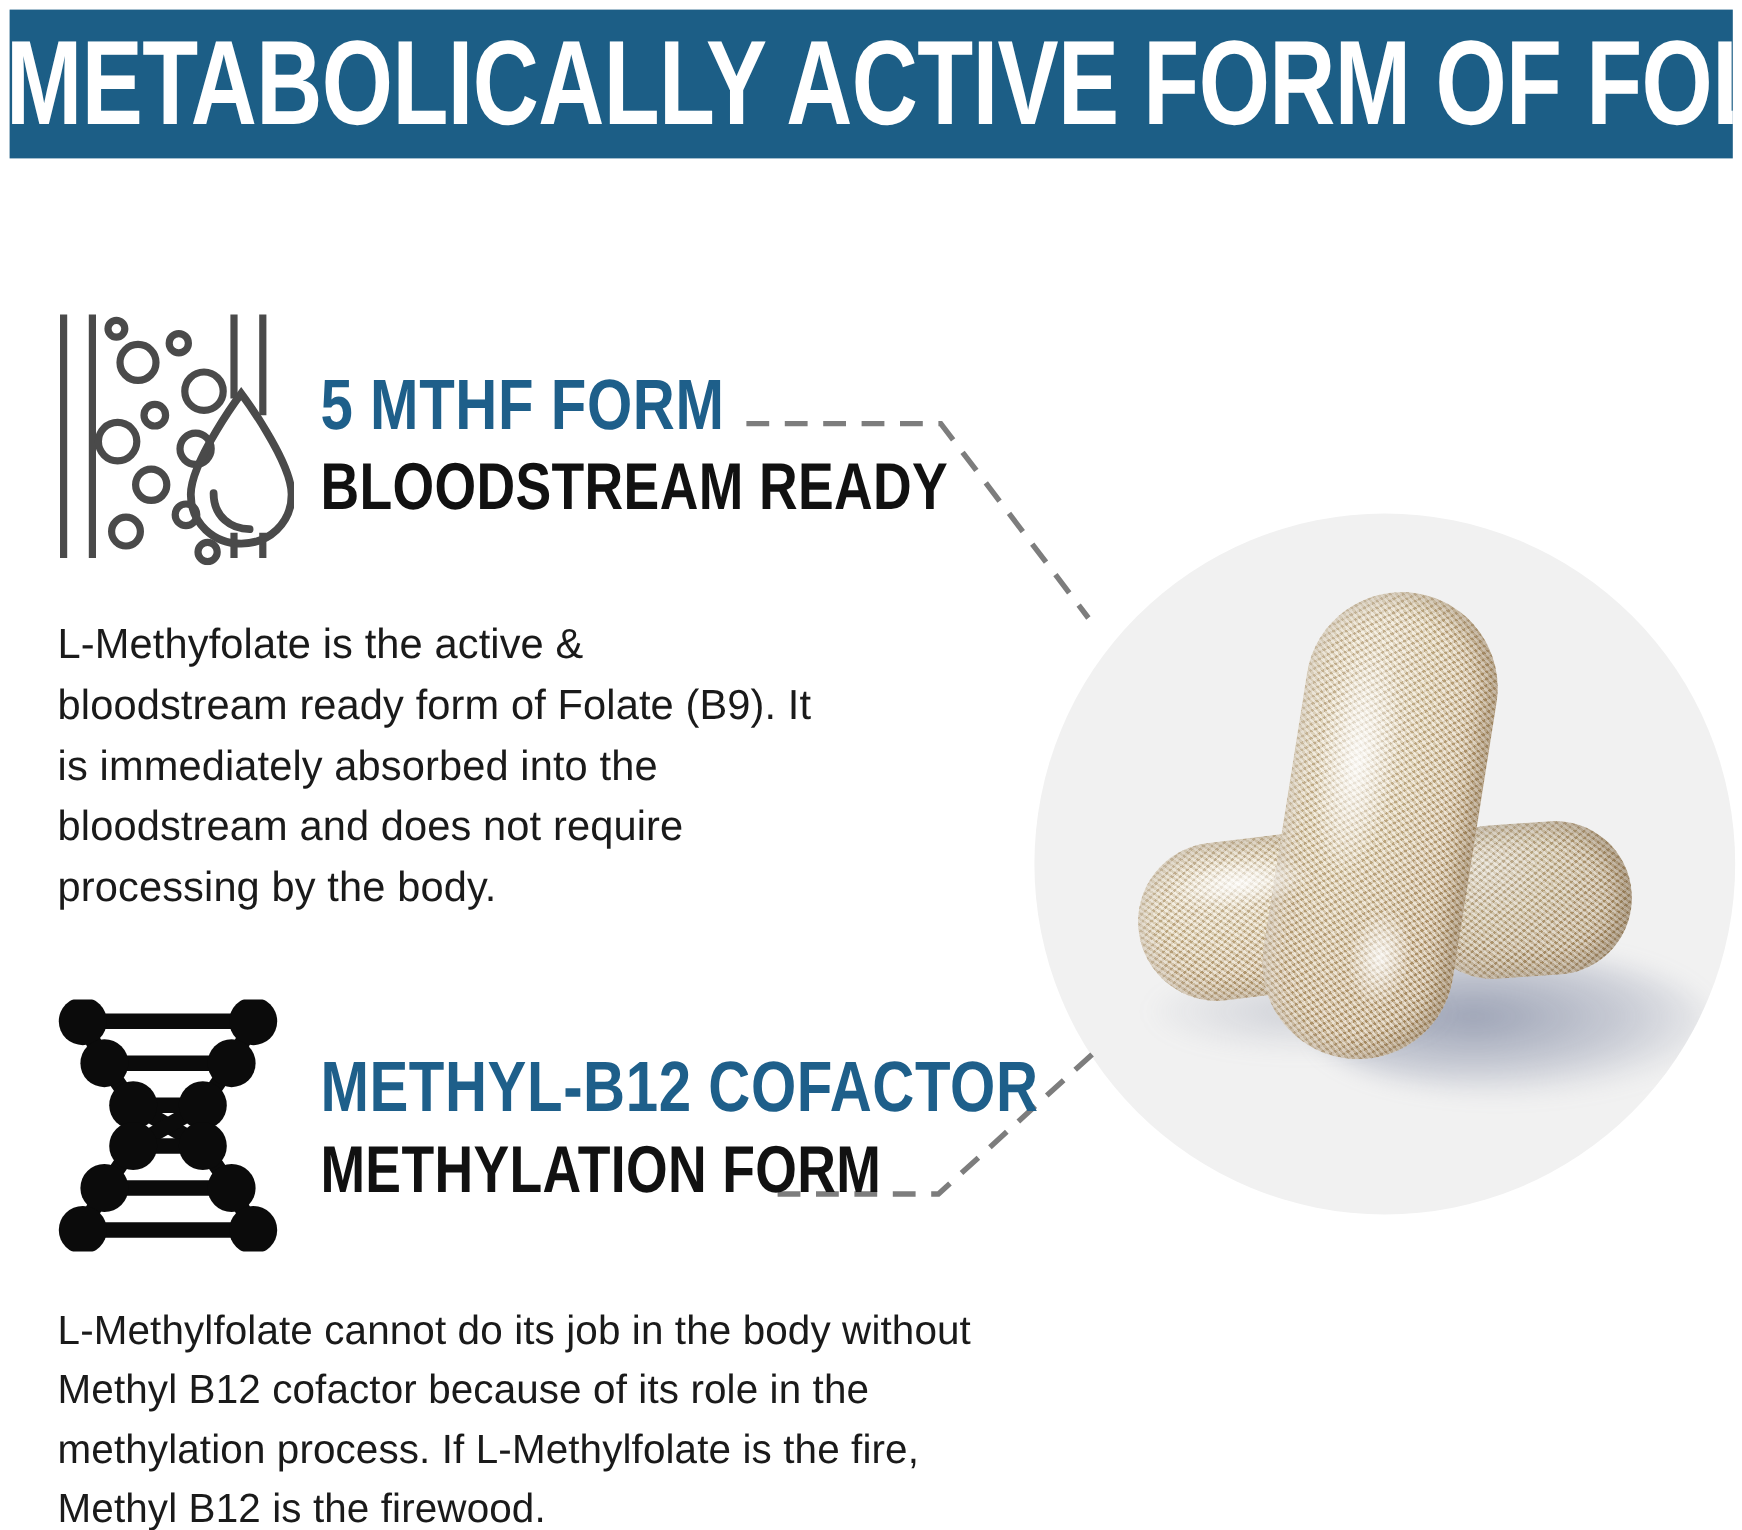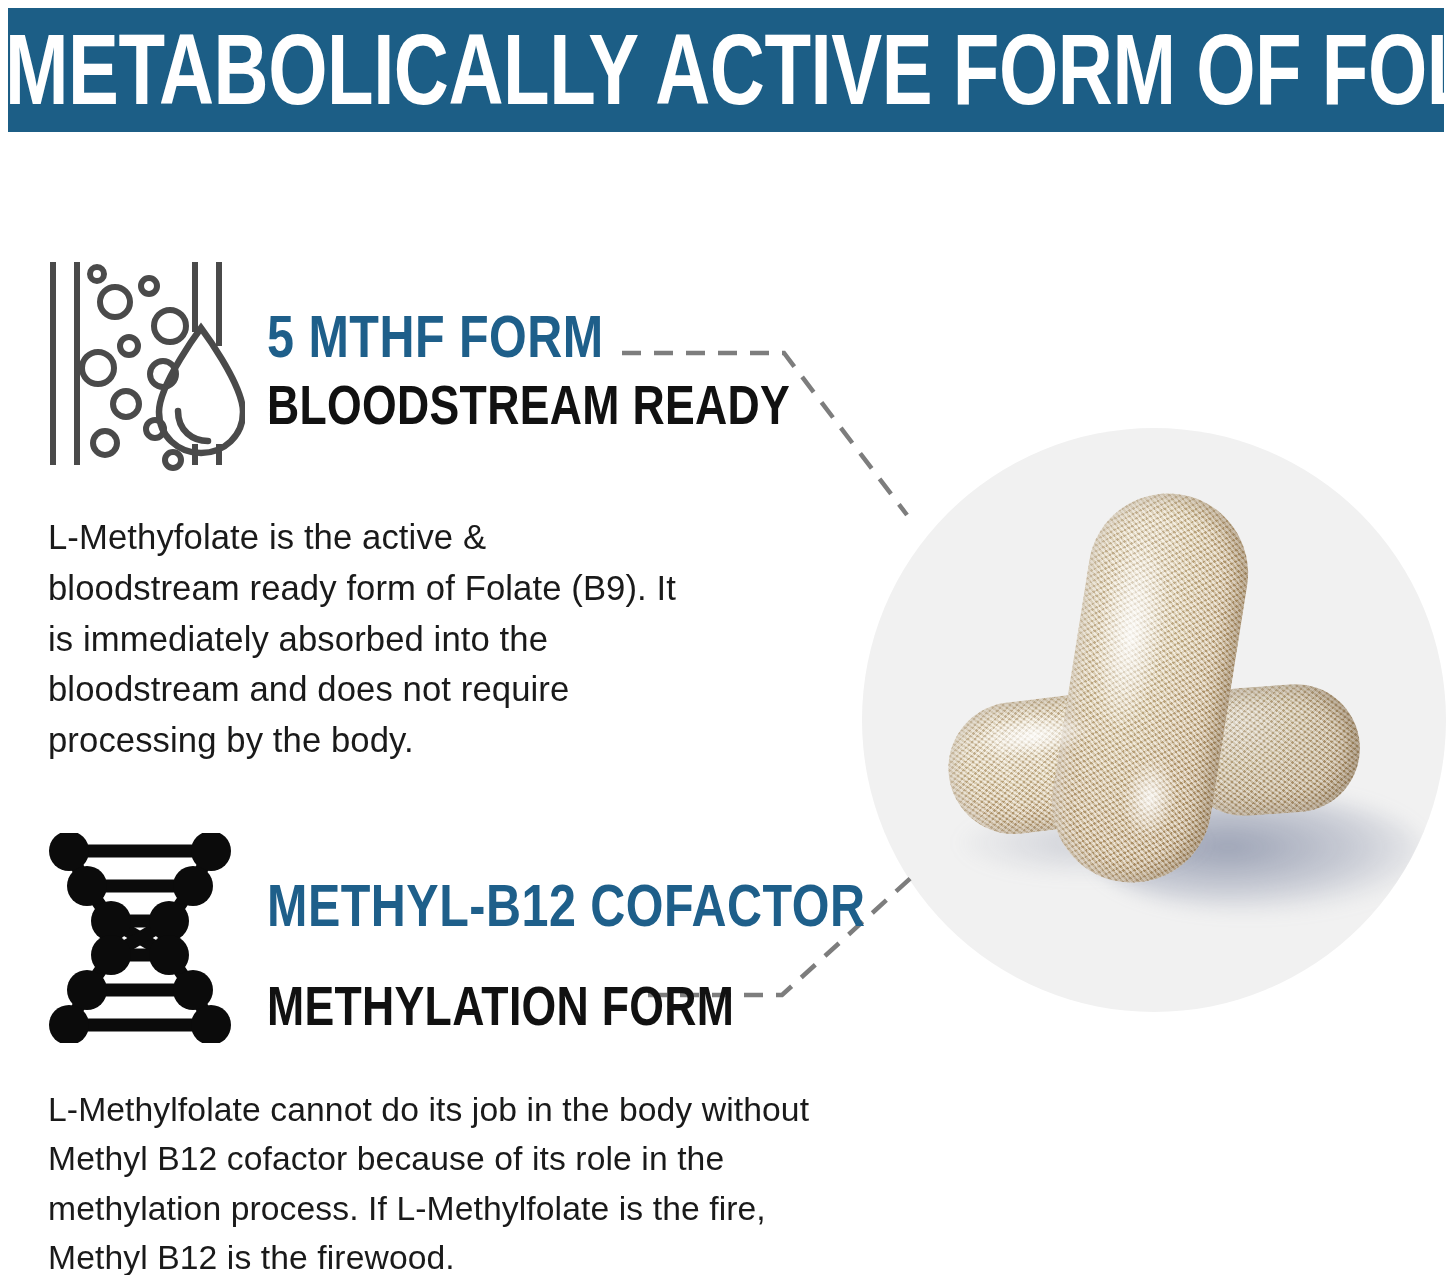--- a/index.html
+++ b/index.html
@@ -75,21 +75,21 @@
   }
   #icon-wrap-b12 { height: 210px; align-items: center; }
 
   .heading-wrap {
     margin-left: 12px;
     padding-top: 56px;
     display: flex;
     flex-direction: column;
     align-items: flex-start;
   }
-  #heading-wrap-b12 { padding-top: 48px; gap: 32px; }
+  #heading-wrap-b12 { padding-top: 48px; }
 
   .head-primary, .head-secondary {
     font-family: "Liberation Sans Narrow", "Liberation Sans", sans-serif;
     font-weight: bold;
     line-height: 1.0;
     white-space: nowrap;
     transform-origin: left center;
   }
   .head-primary {
     color: #1E5F8A;

